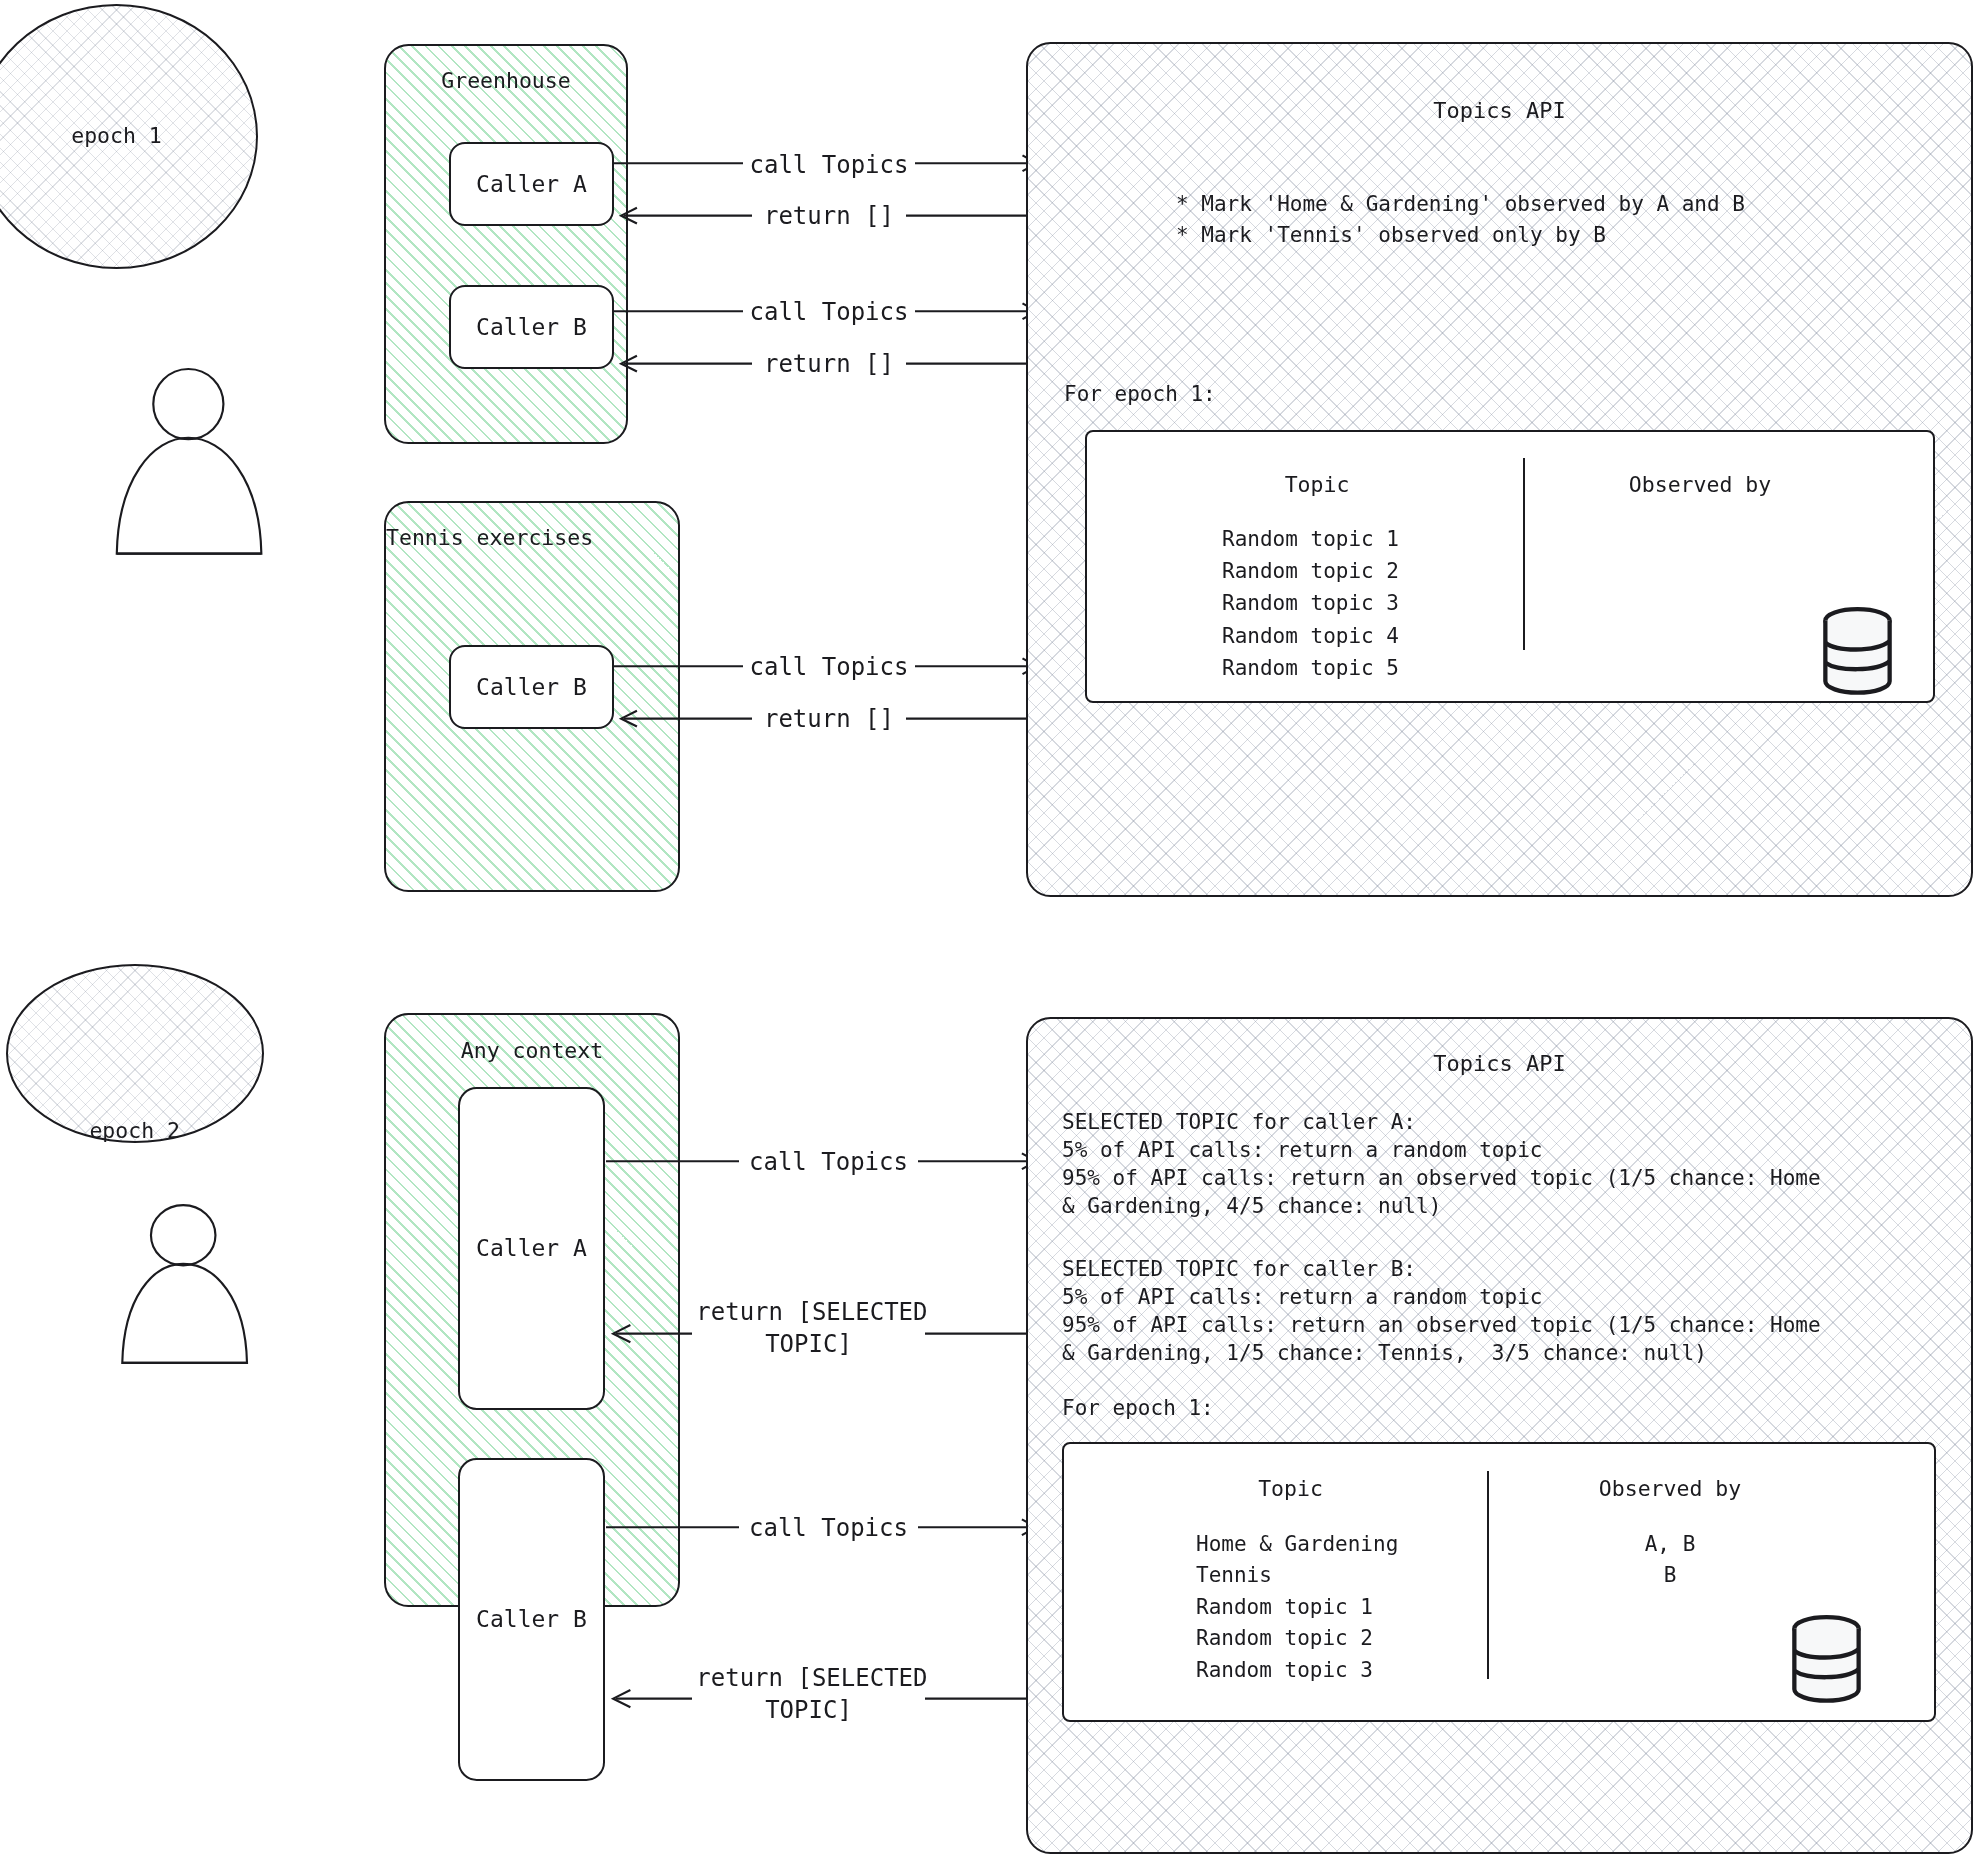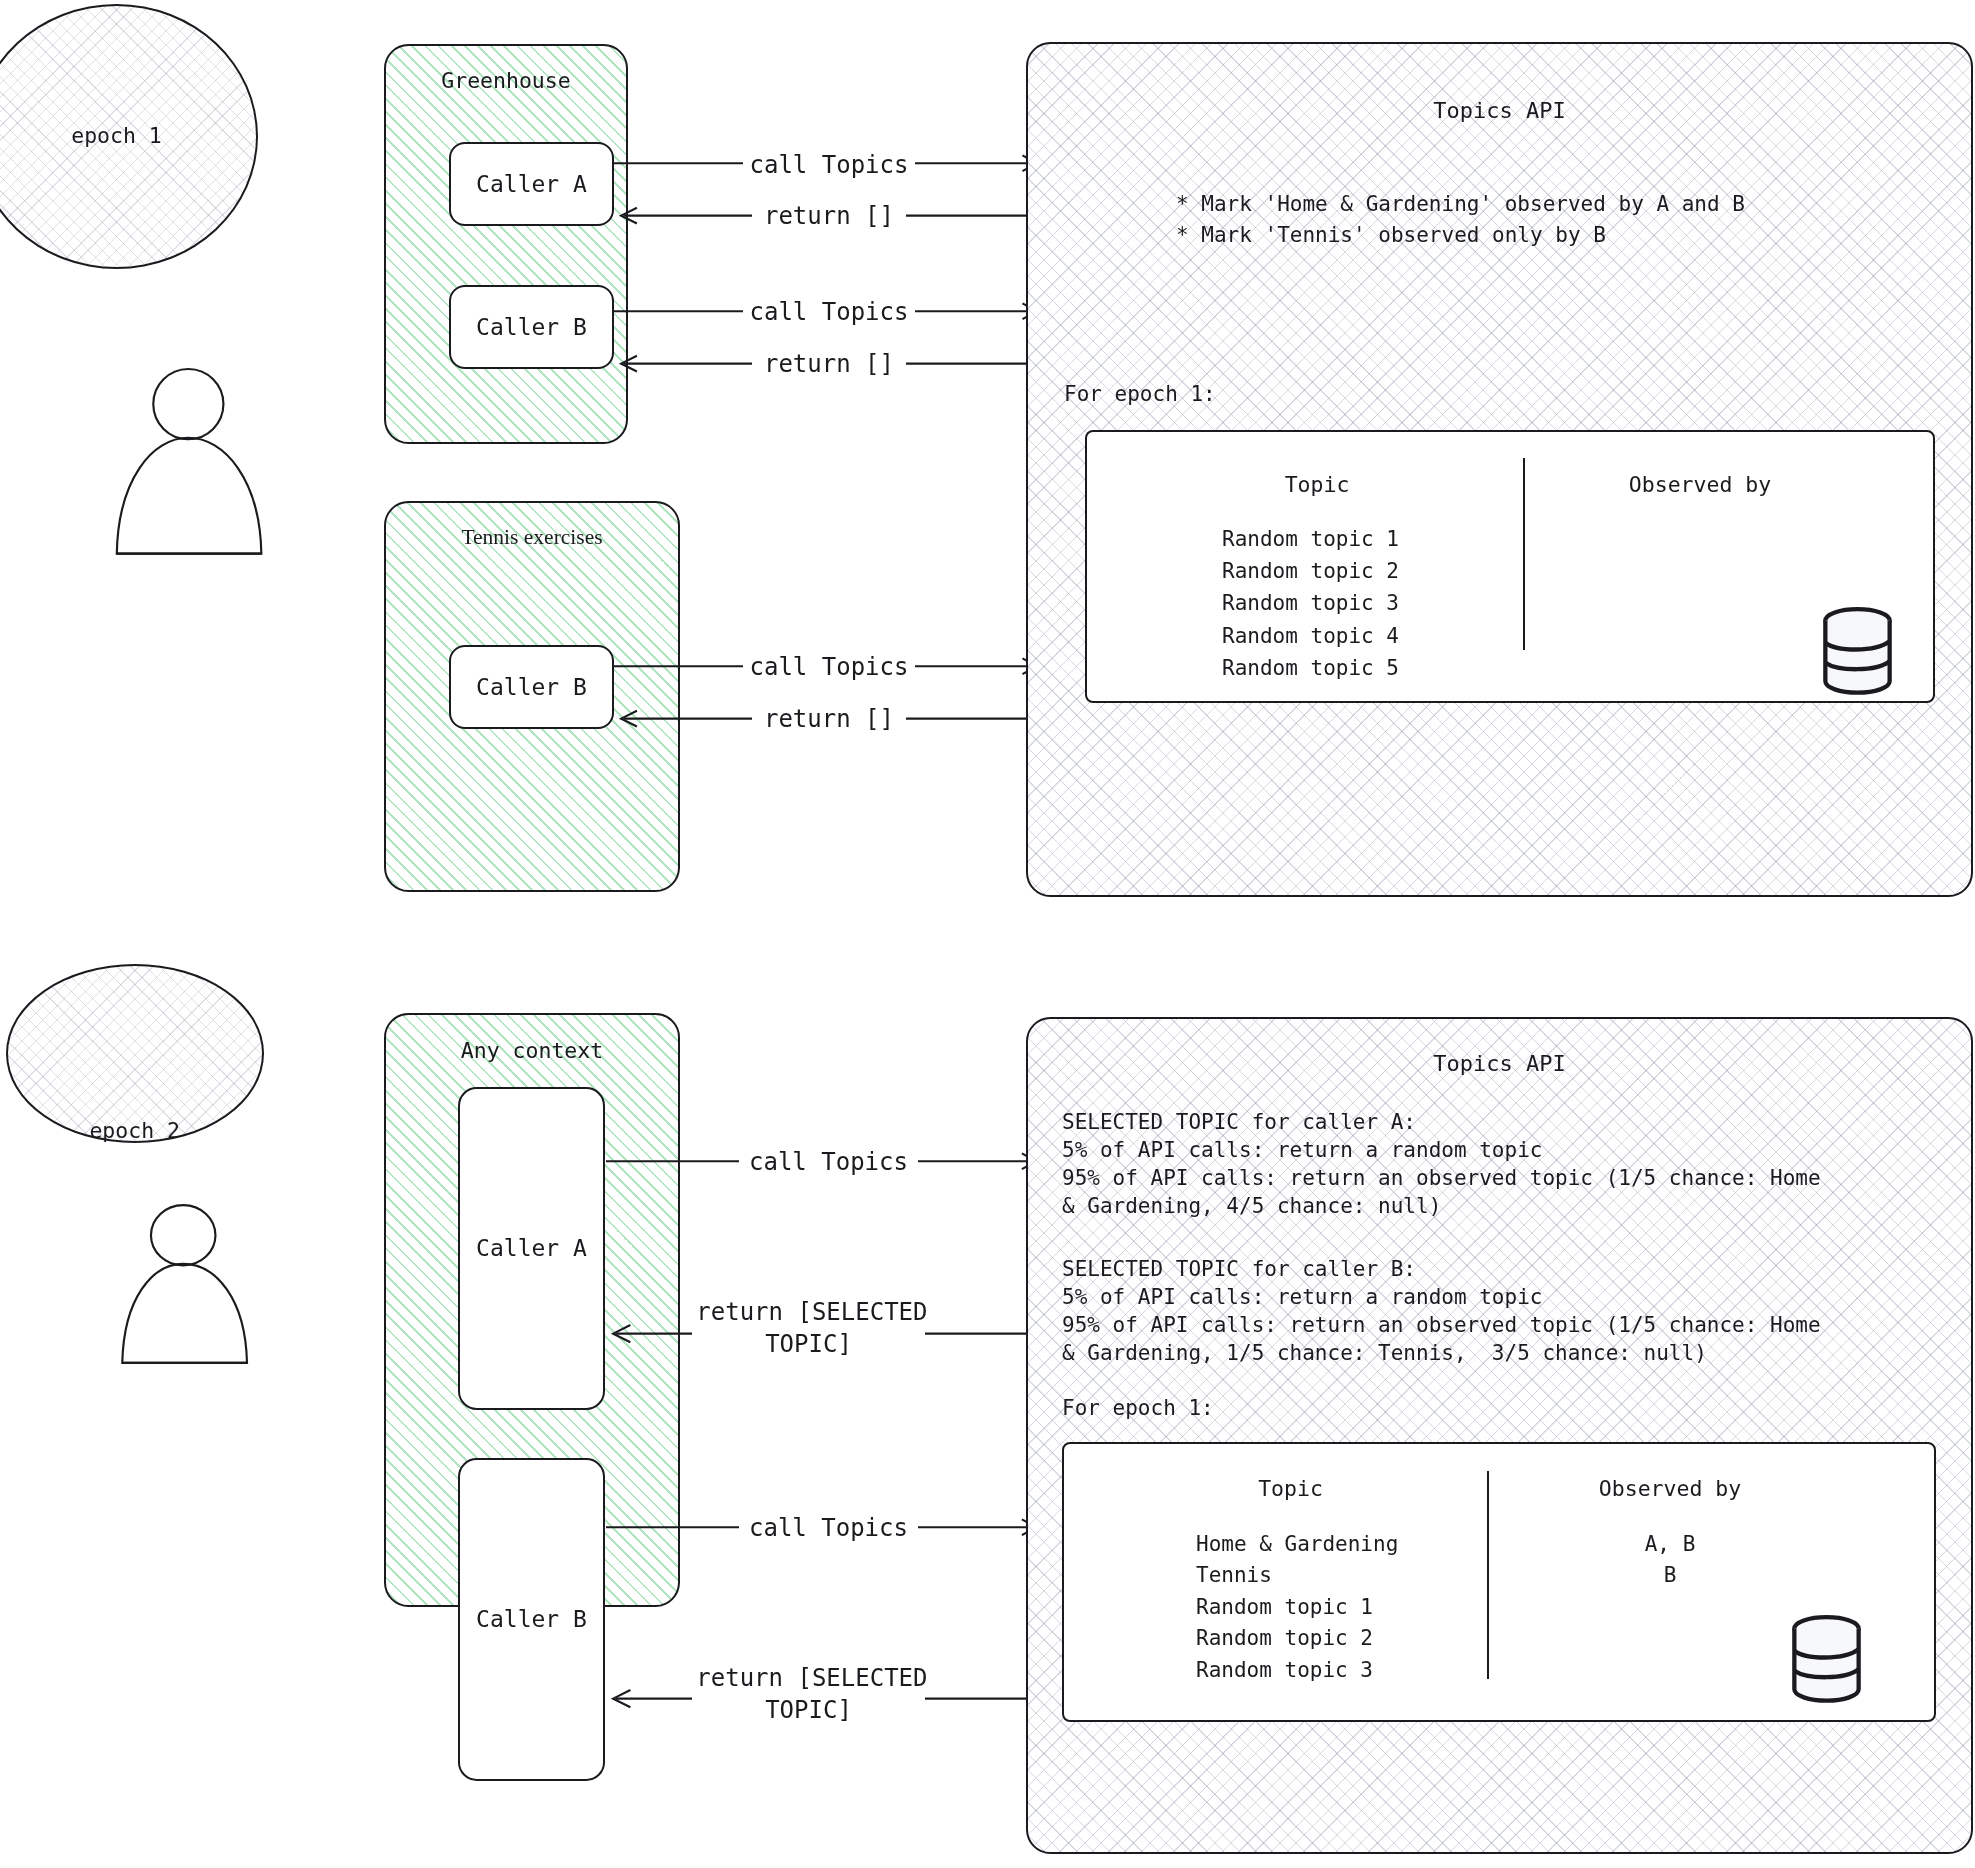--- a/index.html
+++ b/index.html
@@ -120,21 +120,21 @@
 
   <div class="abs rbox-sm center-txt" style="left:449px; top:142px; width:165px; height:84px;">
     <span class="txt t-caller">Caller A</span>
   </div>
 
   <div class="abs rbox-sm center-txt" style="left:449px; top:285px; width:165px; height:84px;">
     <span class="txt t-caller">Caller B</span>
   </div>
 
   <div class="abs rbox greenhatch" style="left:384px; top:501px; width:296px; height:391px;">
-    <div class="txt t-ctxname abs" style="left:0; right:0; top:24px; text-align:center;font-family:Liberation Serif, serif;">Tennis exercises</div>
+    <div class="txt t-ctxname abs" style="left:0; right:0; top:24px; text-align:left;">Tennis exercises</div>
   </div>
 
   <div class="abs rbox-sm center-txt" style="left:449px; top:645px; width:165px; height:84px;">
     <span class="txt t-caller">Caller B</span>
   </div>
 
   <svg class="arrow-svg" style="left:614px; top:143px; width:430px; height:29px;" viewBox="0 0 600 40" width="430" height="29">
     <path d="M0 28 L586 28" stroke="#1b1b1f" stroke-width="3" fill="none"></path>
     <path d="M570 17 L590 28 L570 39" stroke="#1b1b1f" stroke-width="3" fill="none"></path>
   </svg>

